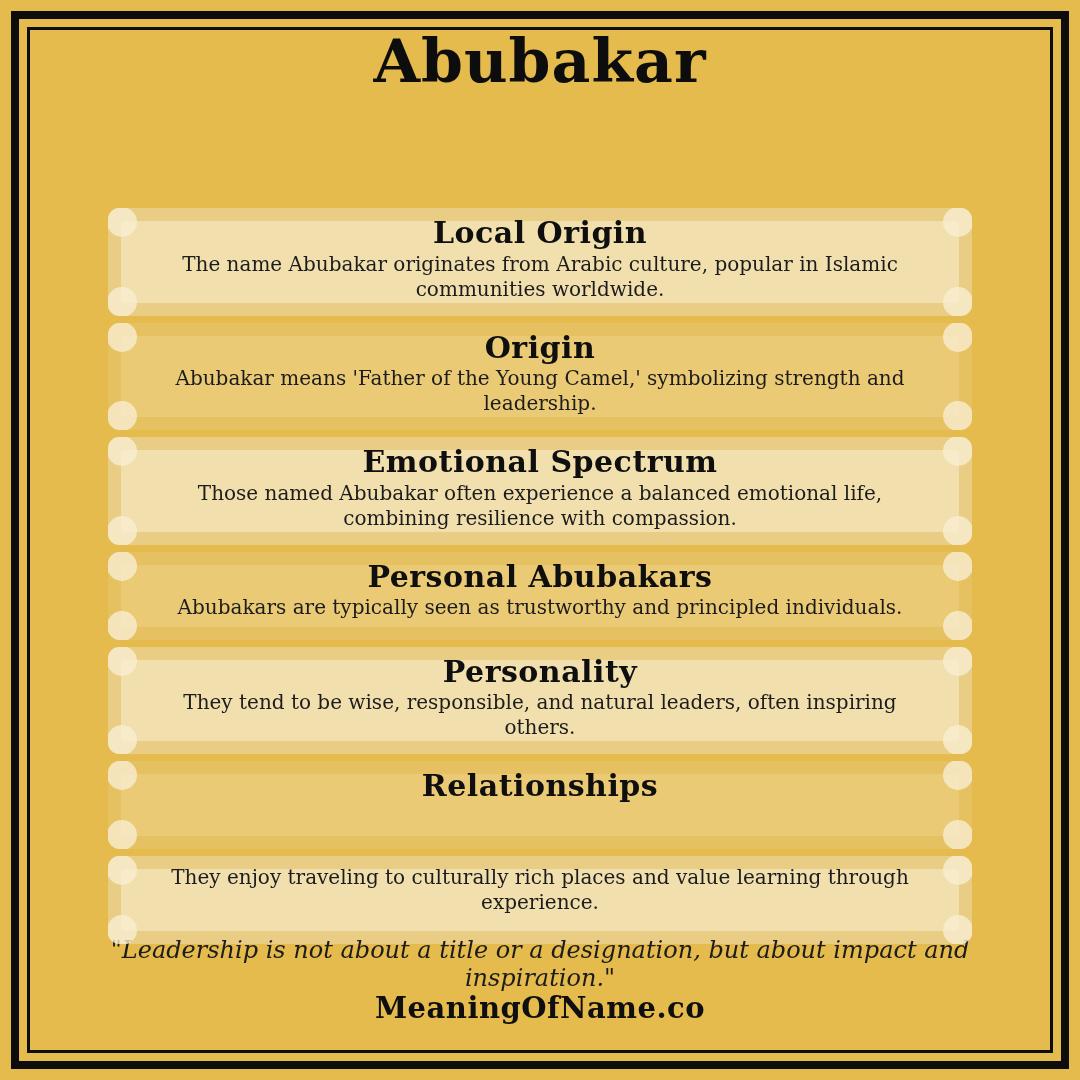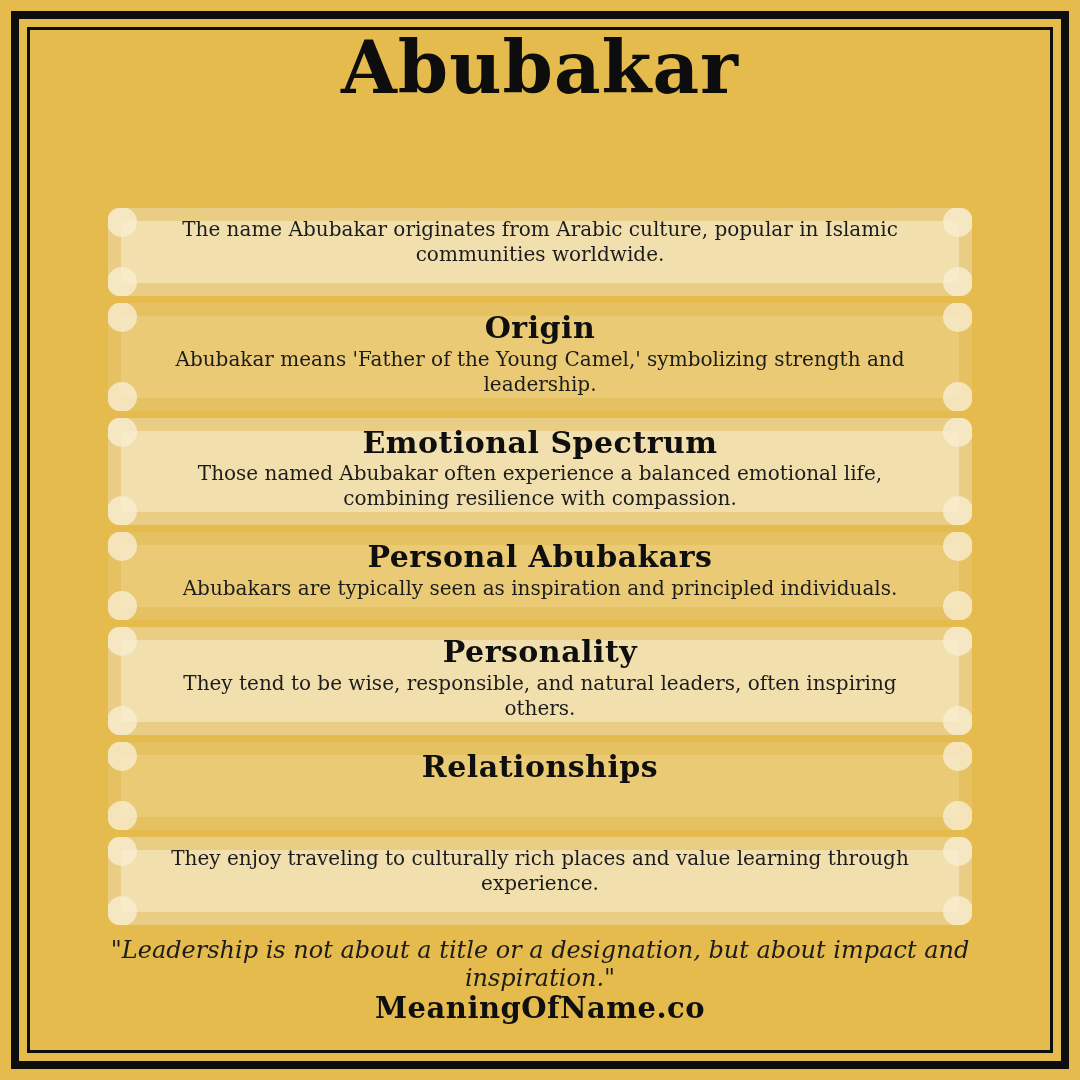--- a/index.html
+++ b/index.html
@@ -28,21 +28,21 @@
   }
   .frame-inner{
     position:absolute;inset:27px;
     border:3px solid var(--ink);
     pointer-events:none;
   }
   .title{
     position:absolute;
     top:28px;left:0;right:0;
     text-align:center;
-    font-size:72px;
+    font-size:60px;
     font-weight:bold;
     line-height:1.1;
     color:var(--ink);
     letter-spacing:1px;
   }
   .cards{
     position:absolute;
     top:208px;left:108px;right:108px;
     display:flex;
     flex-direction:column;
@@ -122,20 +122,21 @@
 <h1 class="title">Abubakar</h1>
 
 <div class="cards" id="cards">
   <section class="card tone-light">
     <div class="card-inner"></div>
     <span class="dot tl"></span>
     <span class="dot tr"></span>
     <span class="dot bl"></span>
     <span class="dot br"></span>
     <div class="card-content">
+      <h2 class="card-heading">Local Origin</h2>
       <p class="card-body">The name Abubakar originates from Arabic culture, popular in Islamic communities worldwide.</p>
     </div>
   </section>
 
   <section class="card tone-dark">
     <div class="card-inner"></div>
     <span class="dot tl"></span>
     <span class="dot tr"></span>
     <span class="dot bl"></span>
     <span class="dot br"></span>
@@ -158,21 +159,21 @@
   </section>
 
   <section class="card tone-dark">
     <div class="card-inner"></div>
     <span class="dot tl"></span>
     <span class="dot tr"></span>
     <span class="dot bl"></span>
     <span class="dot br"></span>
     <div class="card-content">
       <h2 class="card-heading">Personal Abubakars</h2>
-      <p class="card-body">Abubakars are typically seen as inspiration and principled individuals.</p>
+      <p class="card-body">Abubakars are typically seen as trustworthy and principled individuals.</p>
     </div>
   </section>
 
   <section class="card tone-light">
     <div class="card-inner"></div>
     <span class="dot tl"></span>
     <span class="dot tr"></span>
     <span class="dot bl"></span>
     <span class="dot br"></span>
     <div class="card-content">

